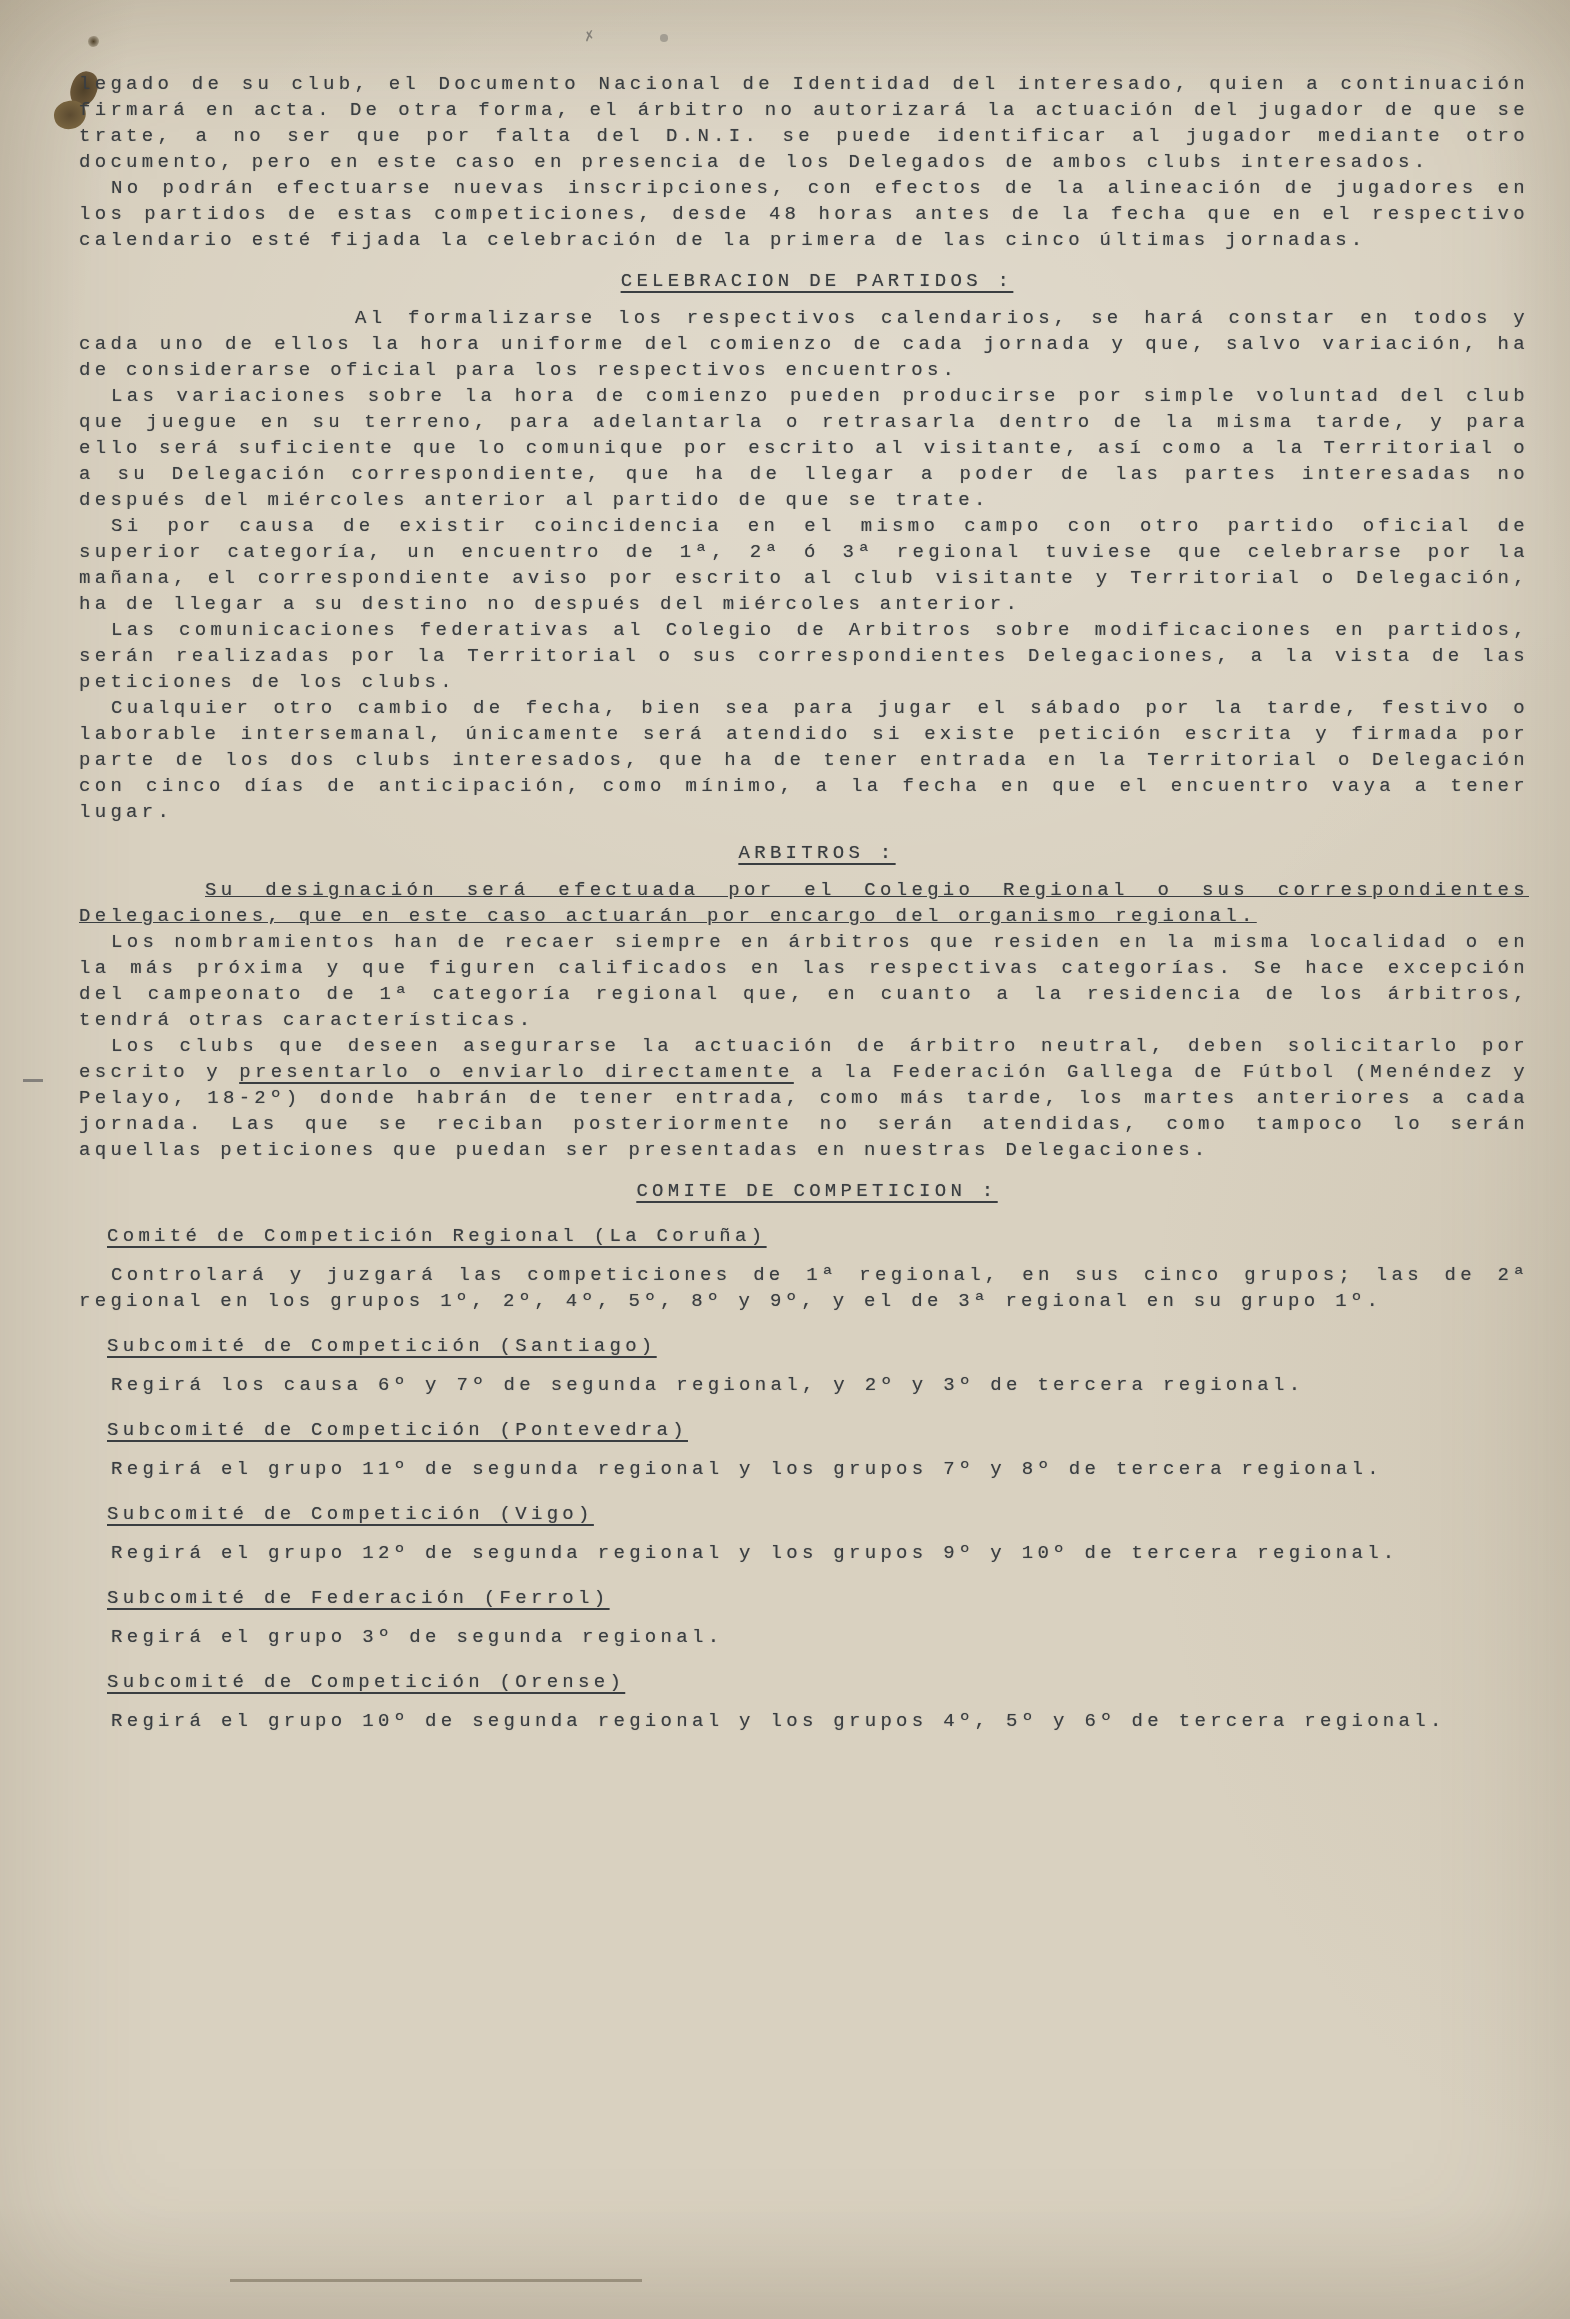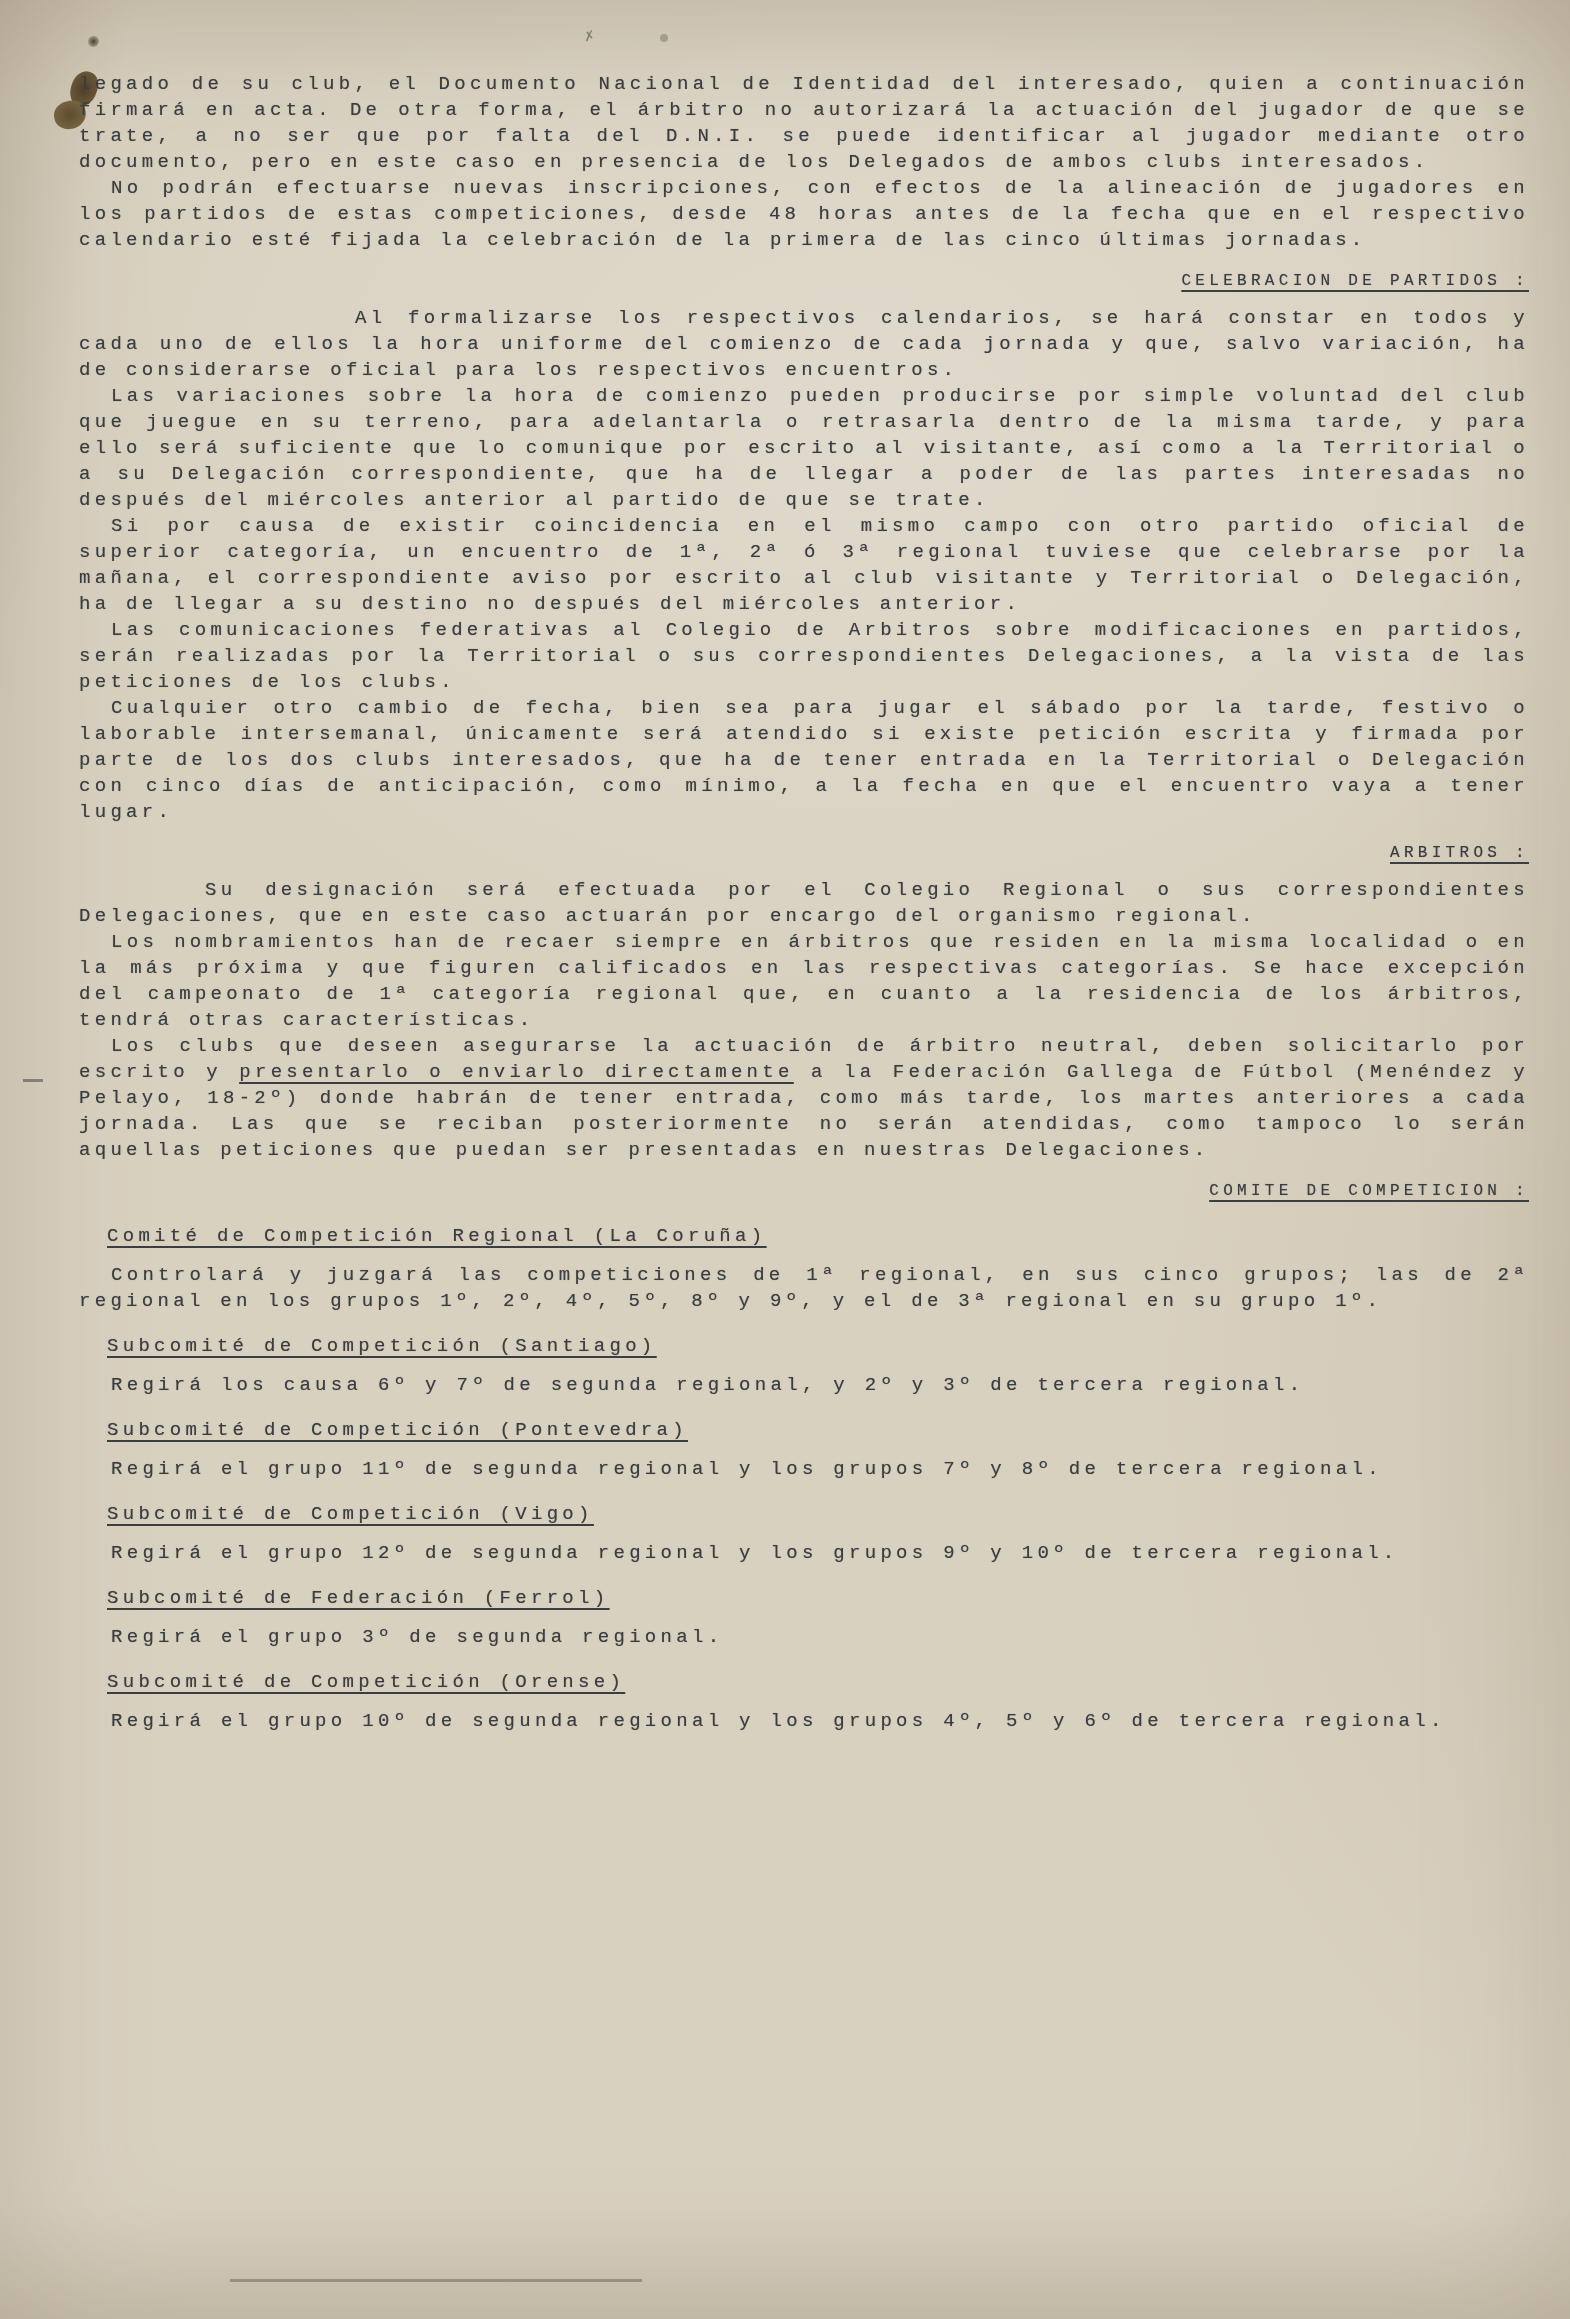--- a/index.html
+++ b/index.html
@@ -30,31 +30,31 @@
     width: 1450px;
     color: #3a3e41;
     font-size: 19px;
     line-height: 26px;
     letter-spacing: 4.3px;
     text-align: justify;
     text-shadow: 0 0 0.9px rgba(58,62,65,0.55);
   }
   .para { margin: 0; }
   .ind-sm { text-indent: 32px; }
-  .ind-md { text-indent: 126px; }
+  .ind-md { text-indent: 126px; text-decoration: underline; }
   .ind-lg { text-indent: 276px; }
   .ind-xl { text-indent: 347px; }
   .heading {
-    font-size: 16px;
+    font-size: 19px;
     font-weight: normal;
     margin: 15px 0 11.2px 26px;
     text-decoration: underline;
     text-underline-offset: 4.7px;
     text-decoration-thickness: 1.9px;
-    text-align: right;
+    text-align: center;
   }
   .subheading {
     font-size: 19px;
     font-weight: normal;
     margin: 19px 0 13px 28px;
     text-decoration: underline;
     text-underline-offset: 4.7px;
     text-decoration-thickness: 1.9px;
     text-align: left;
   }

